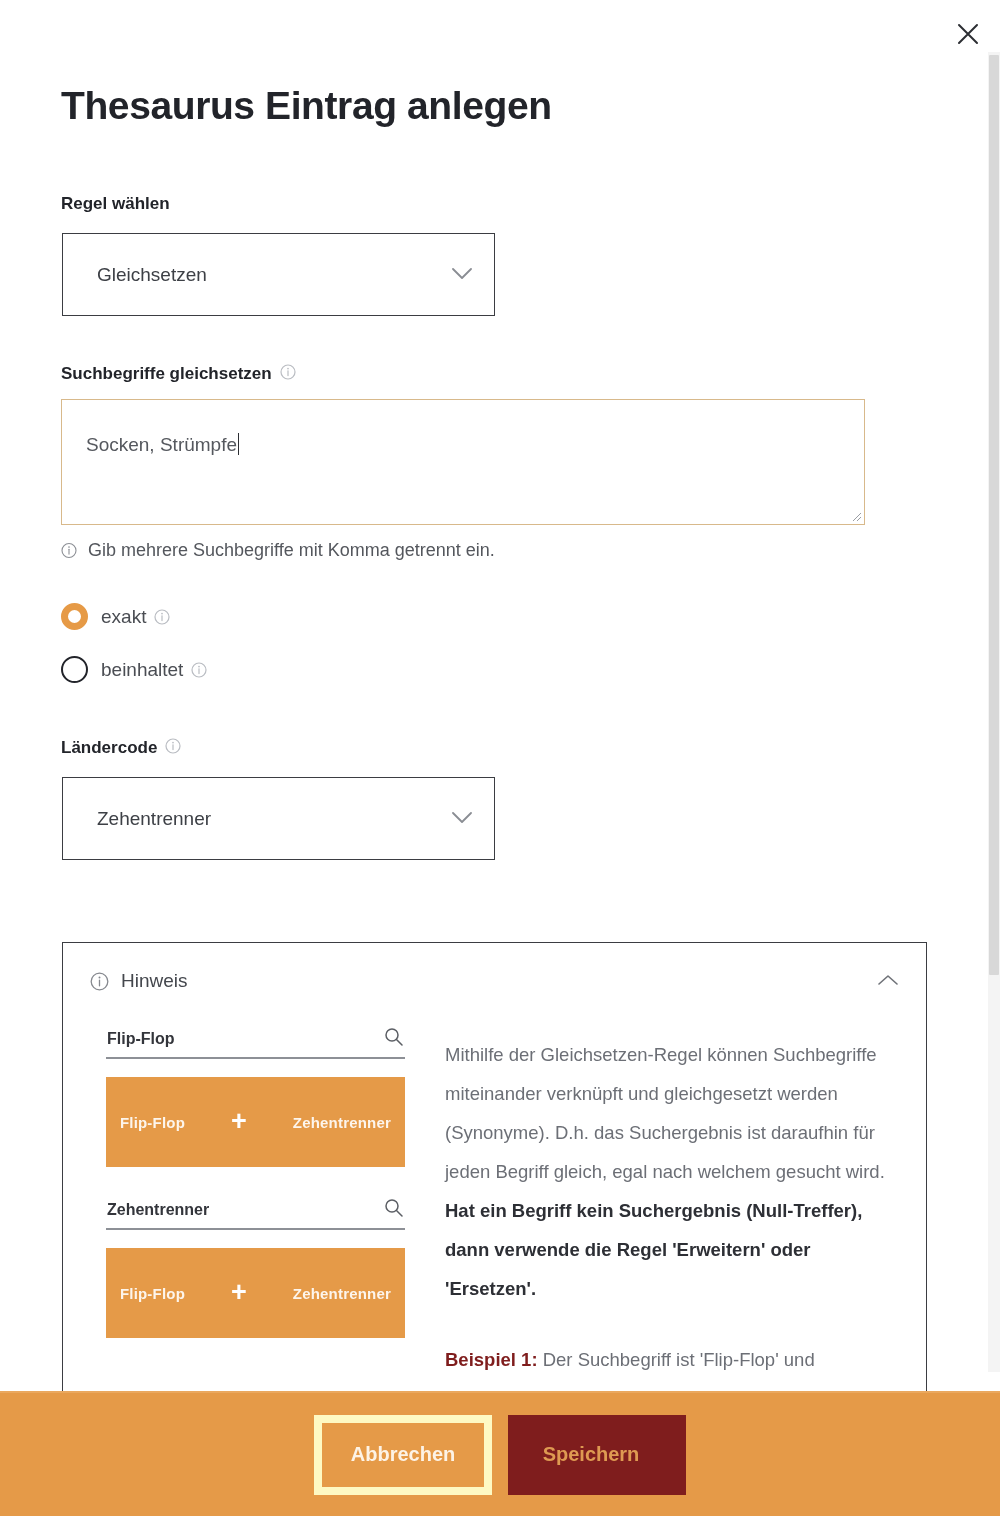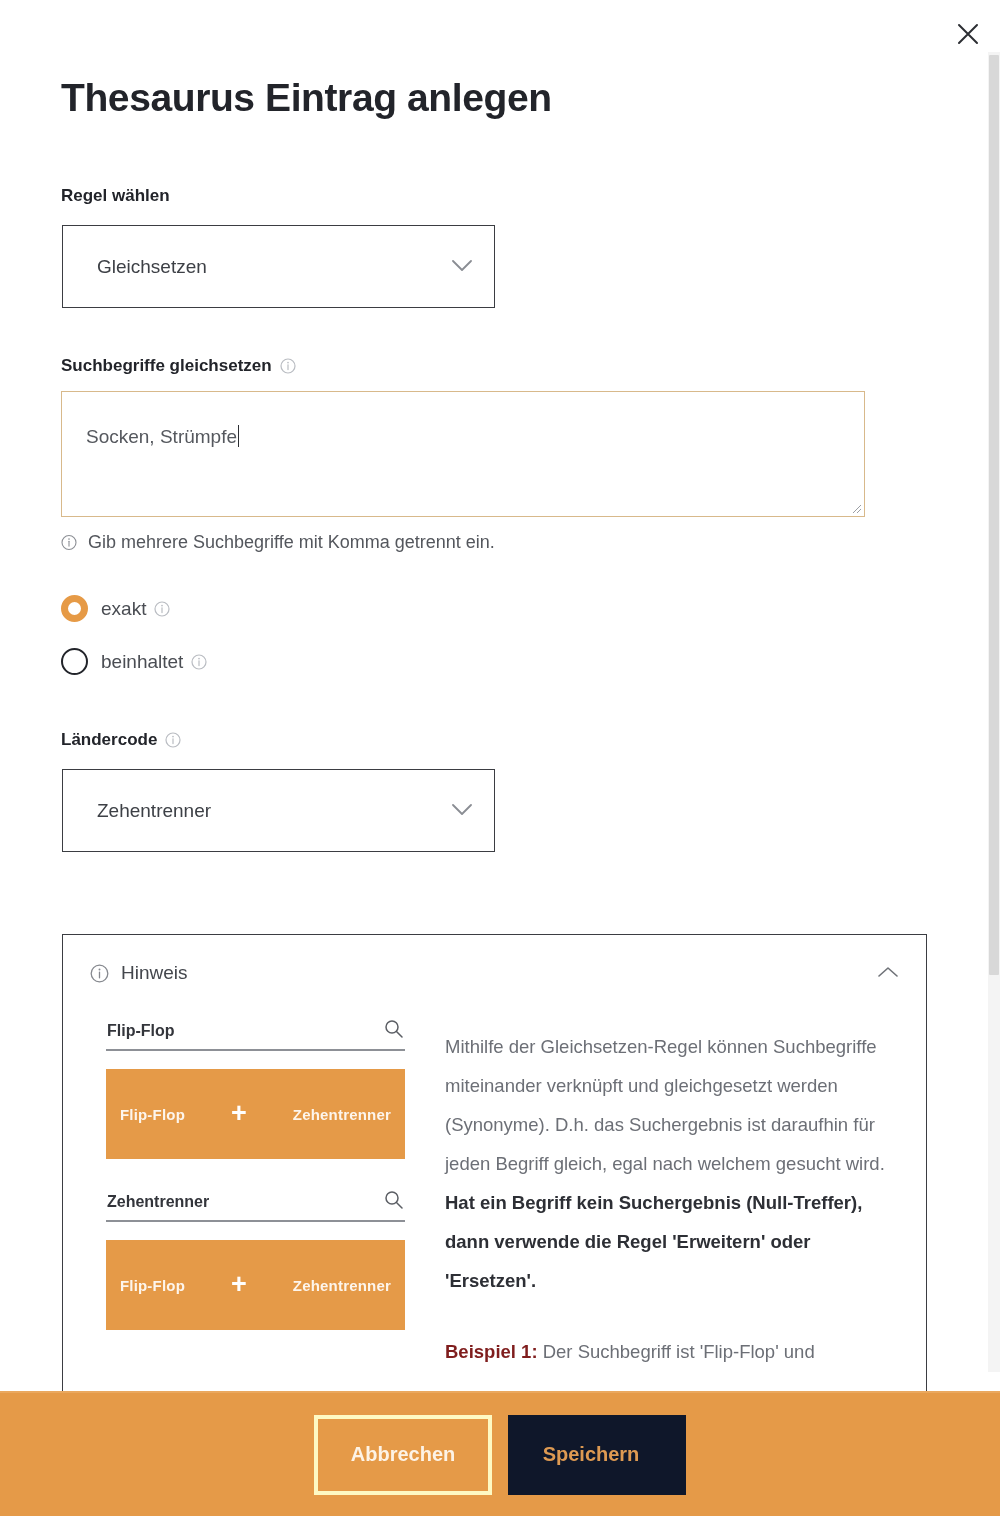--- a/index.html
+++ b/index.html
@@ -50,21 +50,21 @@
     right: 1px;
     width: 10px;
     height: 920px;
     background: #d8d8d8;
     border-radius: 1px;
   }
 
   
   .content {
     position: absolute;
-    top: 8px;
+    top: 16px;
     left: 0;
     width: 986px;
     height: 1391px;
     overflow: hidden;
     padding: 0 0 0 0;
   }
 
   .page-title {
     position: absolute;
     left: 61px;
@@ -73,21 +73,21 @@
     font-weight: bold;
     color: #22242a;
     letter-spacing: -0.4px;
   }
 
   .field-label {
     font-size: 17px;
     font-weight: bold;
     color: #22242a;
     display: flex;
-    align-items: center;
+    align-items: flex-start;
     gap: 8px;
   }
 
   
   .info-icon {
     display: inline-flex;
     align-items: center;
     justify-content: center;
     width: 16px;
     height: 16px;
@@ -285,27 +285,27 @@
     min-width: 178px;
     display: flex;
     align-items: center;
     justify-content: center;
     font-size: 20px;
     font-weight: bold;
     cursor: pointer;
     padding: 0 24px;
   }
   .btn-cancel {
-    border: 4px solid #fef9c3;
+    border: 8px solid #fef9c3;
     background: transparent;
     color: #fdf3e6;
   }
   .btn-save {
     border: none;
-    background: #0f172a;
+    background: #7f1d1d;
     color: #de9a52;
     padding-left: 12px;
   }
 </style>
 </head>
 <body>
 
 <div id="modal">
 
   <button class="close-btn" aria-label="Schließen">

